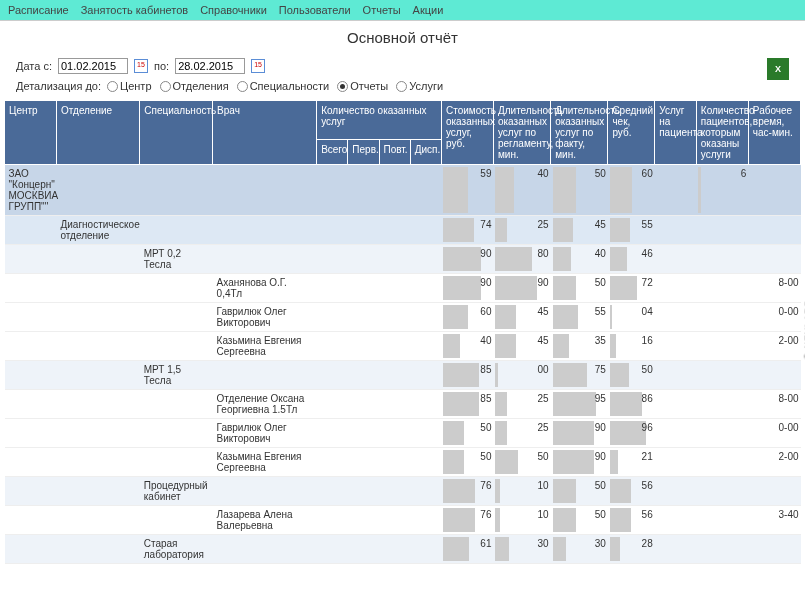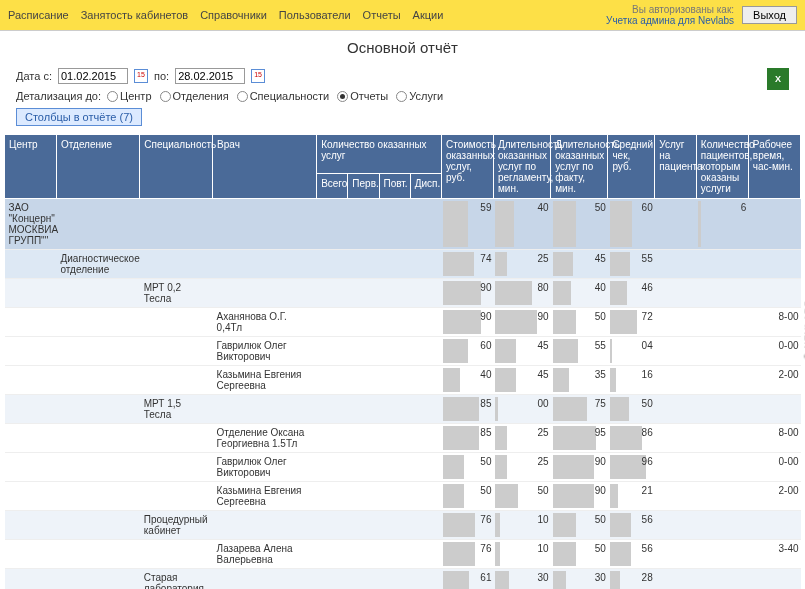--- a/index.html
+++ b/index.html
@@ -1,17 +1,17 @@
 <!DOCTYPE html>
 <html><head>
 <meta charset="utf-8">
 <style>
 * { box-sizing: border-box; margin: 0; padding: 0; }
 body { font-family: Arial, sans-serif; font-size: 11px; color: #333; background: #fff; }
-.topbar { display: flex; justify-content: space-between; align-items: center; border-bottom: 1px solid #ccc; padding: 4px 8px; background: #fde047; }
+.topbar { display: flex; justify-content: space-between; align-items: center; border-bottom: 1px solid #ccc; padding: 4px 8px; background: #5eead4; }
 .menu { display: flex; gap: 12px; }
 .menu-item { cursor: pointer; color: #444; }
 .auth-block { display: flex; align-items: center; gap: 8px; }
 .auth-text { text-align: right; font-size: 10px; }
 .auth-text .line1 { color: #777; }
 .auth-text .line2 { color: #2a5da8; }
 .btn { background: #eee; border: 1px solid #999; padding: 2px 10px; cursor: pointer; font-size: 11px; }
 .title { text-align: center; padding: 8px 0; font-size: 15px; }
 .filters { padding: 4px 16px; display: flex; flex-direction: column; gap: 6px; position: relative; }
 .filter-row { display: flex; align-items: center; gap: 6px; }
@@ -43,27 +43,20 @@
 
 <div class="topbar">
   <div class="menu" id="menu">
       <span class="menu-item">Расписание</span>
       <span class="menu-item">Занятость кабинетов</span>
       <span class="menu-item">Справочники</span>
       <span class="menu-item">Пользователи</span>
       <span class="menu-item">Отчеты</span>
       <span class="menu-item">Акции</span>
     </div>
-  <div class="auth-block">
-    <div class="auth-text">
-      <div class="line1">Вы авторизованы как:</div>
-      <div class="line2">Учетка админа для Nevlabs</div>
-    </div>
-    <button class="btn">Выход</button>
-  </div>
 </div>
 
 <div class="title">Основной отчёт</div>
 
 <div class="filters">
   <div class="filter-row">
     <span>Дата с:</span>
     <input class="date-input" value="01.02.2015" style="">
     <span class="cal-icon"></span>
     <span>по:</span>
@@ -87,23 +80,20 @@
         </span>
         <span class="radio-item">
           <span class="radio checked"></span>
           <span>Отчеты</span>
         </span>
         <span class="radio-item">
           <span class="radio"></span>
           <span>Услуги</span>
         </span>
       </div>
-  </div>
-  <div class="filter-row">
-    <button class="cols-btn">Столбцы в отчёте (7)</button>
   </div>
   <div class="excel-icon">X</div>
 </div>
 
 <div class="table-wrap">
   <table>
     <colgroup>
       <col style="width:50px">
         <col style="width:80px">
         <col style="width:70px">

